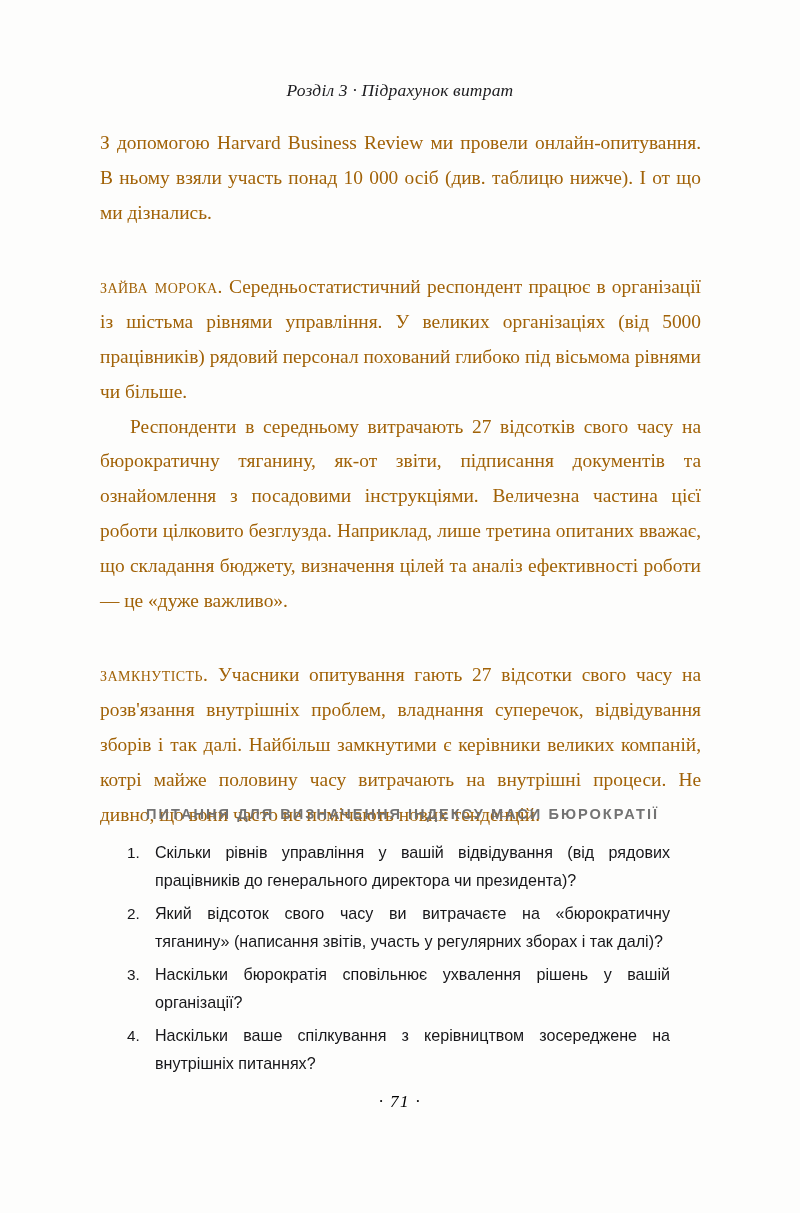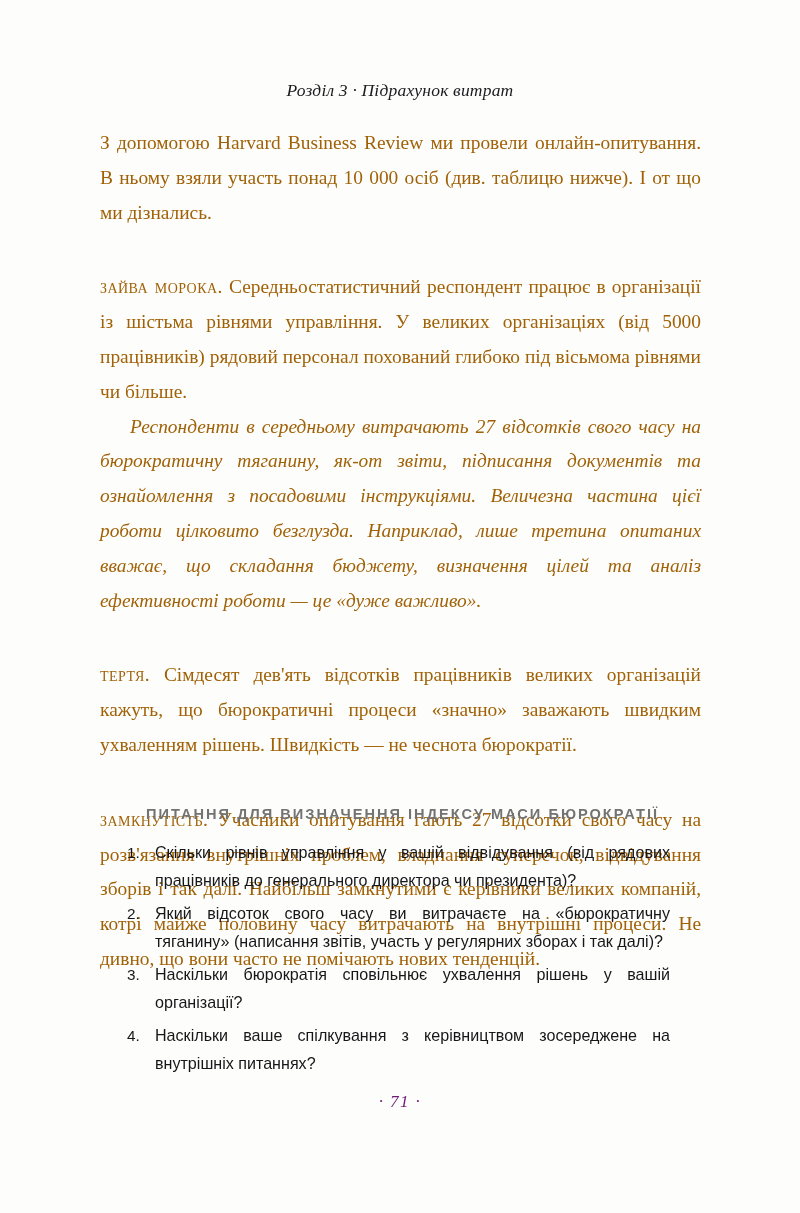--- a/index.html
+++ b/index.html
@@ -42,21 +42,21 @@
     font-family: "Liberation Serif", "DejaVu Serif", serif;
     font-size: 19.4px;
     line-height: 34.8px;
     text-align: justify;
     text-justify: inter-word;
     color: #a16207;
     margin: 0;
     hyphens: manual;
   }
   .para.gap-before { margin-top: 40px; }
-  .para.indent     { text-indent: 1.55em; font-style: italic; }
+  .para.indent     { text-indent: 1.55em; }
 
   .smallcaps {
     font-variant: small-caps;
     text-transform: lowercase;
     letter-spacing: 0.45px;
   }
 
   
   #survey-block {
     position: absolute;
@@ -108,21 +108,21 @@
   #folio {
     position: absolute;
     left: 0;
     top: 1092px;
     width: 800px;
     text-align: center;
     font-family: "Liberation Serif", "DejaVu Serif", serif;
     font-style: italic;
     font-size: 17px;
     letter-spacing: 1.4px;
-    color: #701a75;
+    color: #000000;
   }
 </style>
 </head>
 <body>
 
 <div id="page">
 
   <div id="running-head">Розділ 3 · Підрахунок витрат</div>
 
   <div id="body-col">
@@ -132,23 +132,20 @@
     </p>
 
     <p class="para gap-before">
       <span class="smallcaps">ЗАЙВА МОРОКА.</span><span> Середньостатистичний респондент працює в організації із шістьма рівнями управління. У великих організаціях (від 5000 працівників) рядовий персонал похований глибоко під вісьмома рівнями чи більше.</span>
     </p>
 
     <p class="para indent">
       <span>Респонденти в середньому витрачають 27 відсотків свого часу на бюрократичну тяганину, як-от звіти, підписання документів та ознайомлення з посадовими інструкціями. Величезна частина цієї роботи цілковито безглузда. Наприклад, лише третина опитаних вважає, що складання бюджету, визначення цілей та аналіз ефективності роботи — це «дуже важливо».</span>
     </p>
 
-    <p class="para gap-before">
-      <span class="smallcaps">ТЕРТЯ.</span><span> Сімдесят дев'ять відсотків працівників великих організацій кажуть, що бюрократичні процеси «значно» заважають швидким ухваленням рішень. Швидкість — не чеснота бюрократії.</span>
-    </p>
 
     <p class="para gap-before">
       <span class="smallcaps">ЗАМКНУТІСТЬ.</span><span> Учасники опитування гають 27 відсотки свого часу на розв'язання внутрішніх проблем, владнання суперечок, відвідування зборів і так далі. Найбільш замкнутими є керівники великих компаній, котрі майже половину часу витрачають на внутрішні процеси. Не дивно, що вони часто не помічають нових тенденцій.</span>
     </p>
 
   </div>
 
   <div id="survey-block">
 
     <div id="survey-heading">Питання для визначення індексу маси бюрократії</div>

